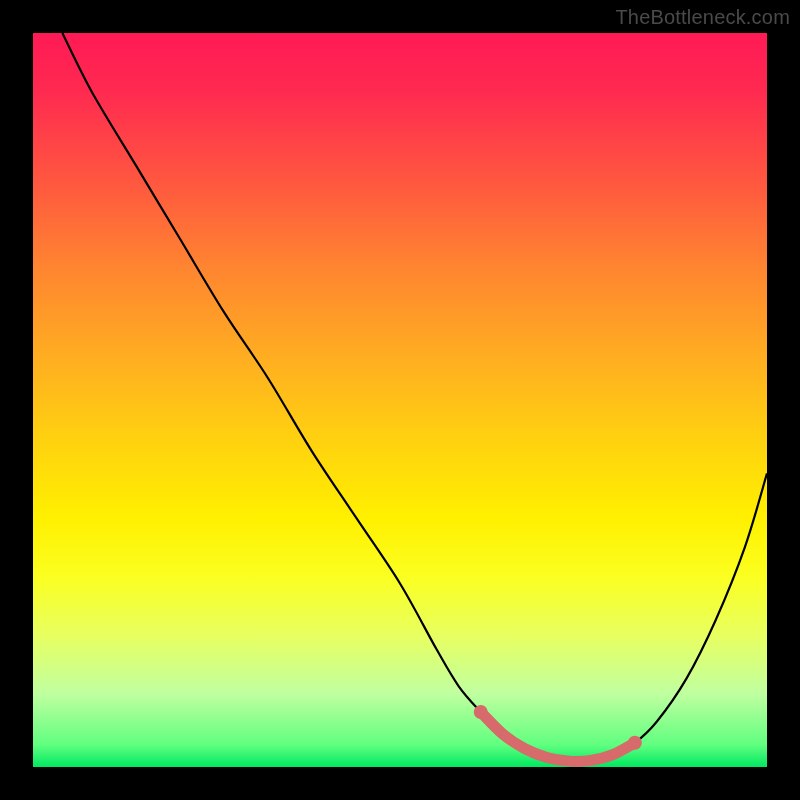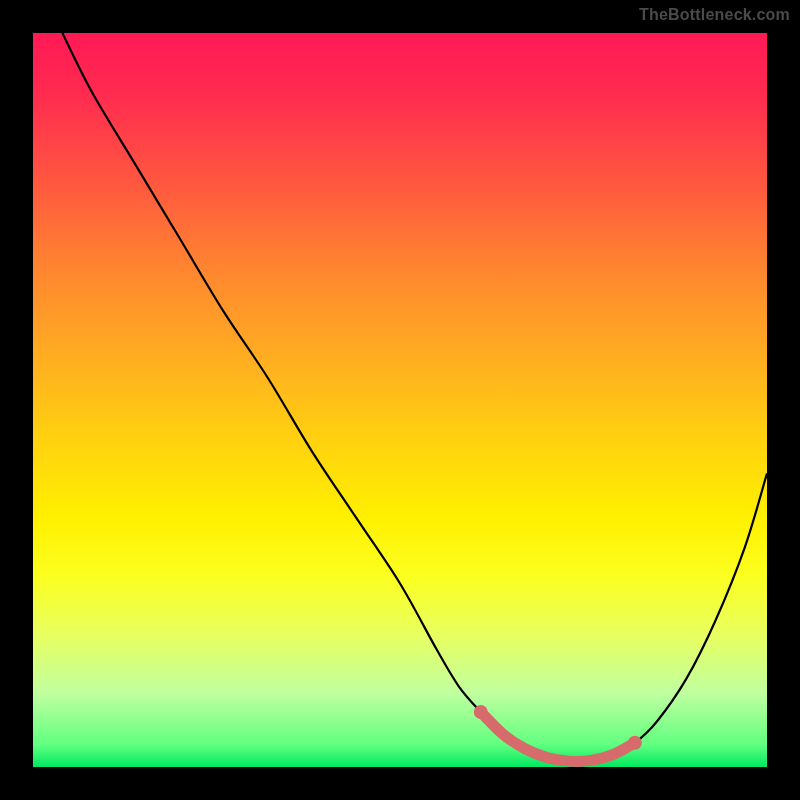--- a/index.html
+++ b/index.html
@@ -20,22 +20,22 @@
       #e8ff60 82%,
       #c0ffa0 90%,
       #60ff80 97%,
       #00e860 100%);
   }
   .overlay-svg { position: absolute; left: 33px; top: 33px; width: 734px; height: 734px; }
   .watermark {
     position: absolute;
     top: 6px; right: 10px;
     font-family: Arial, Helvetica, sans-serif;
-    font-size: 16px;
-    font-weight: 700;
+    font-size: 20px;
+    font-weight: 400;
     color: #4a4a4a;
     letter-spacing: 0.2px;
   }
 </style>
 </head>
 <body>
 <div class="container">
 
   <div class="plot-area"></div>
 

